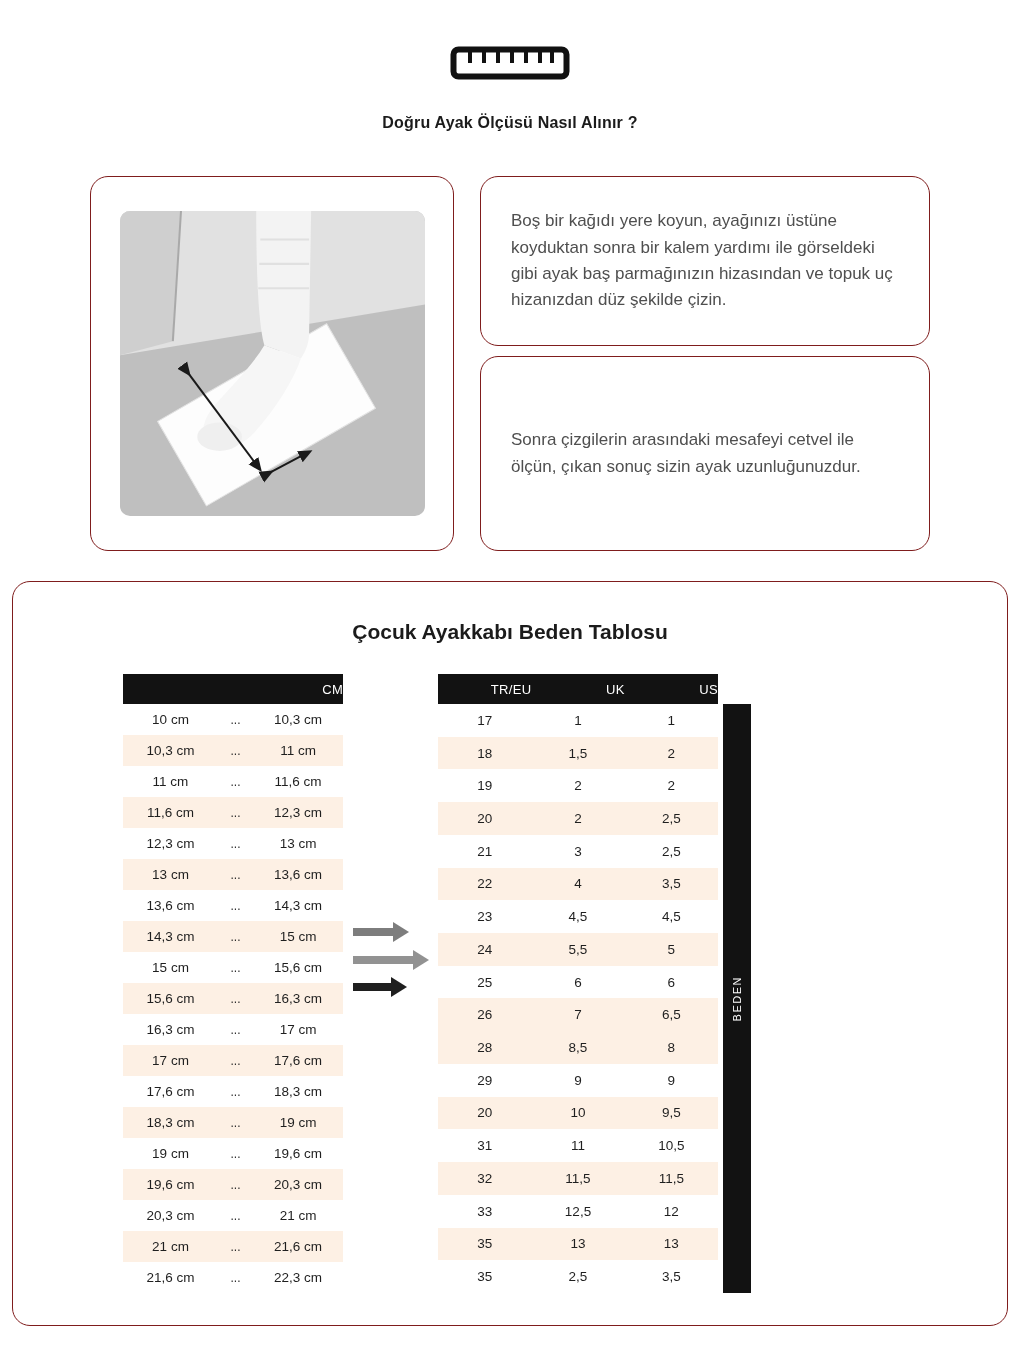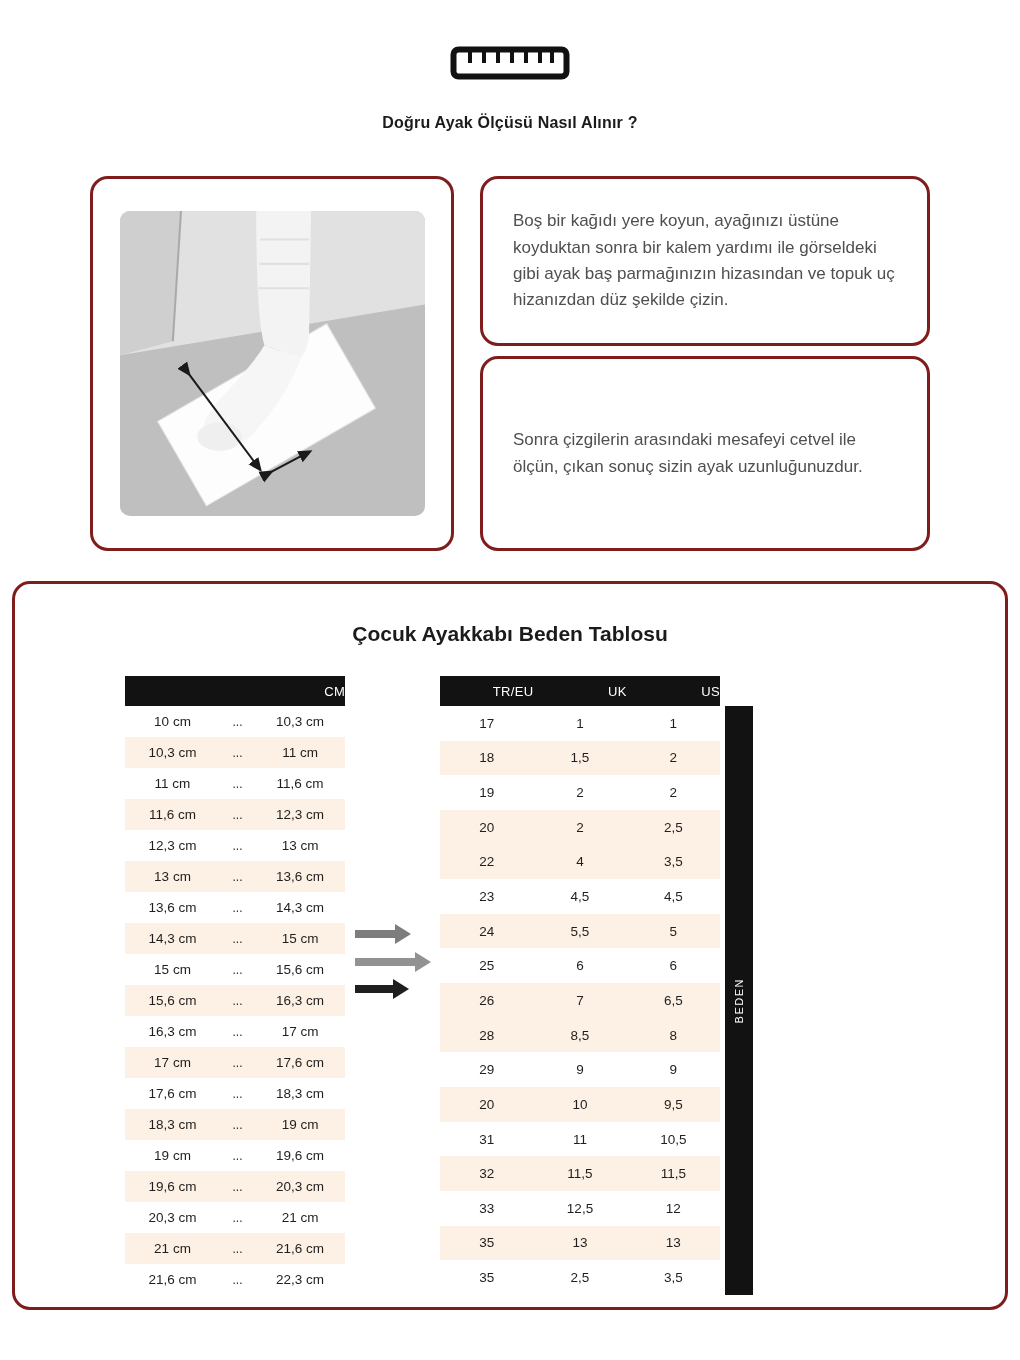--- a/index.html
+++ b/index.html
@@ -19,38 +19,38 @@
     font-size: 16px;
     font-weight: bold;
     color: #1b1b1b;
     margin-top: 34px;
     letter-spacing: .2px;
   }
 
   .top-grid { width: 840px; margin: 44px auto 0; display: flex; gap: 26px; }
 
   .card {
-    border: 3px solid #7f1d1d;
+    border: 1px solid #7f1d1d;
     border-radius: 18px;
     background: #ffffff;
   }
 
   .image-card {
     width: 364px; height: 375px;
     display: flex; align-items: center; justify-content: center;
     flex: 0 0 auto;
   }
   .image-card svg { border-radius: 10px; }
 
   .right-col { flex: 1; display: flex; flex-direction: column; gap: 10px; }
   .text-card { flex: 1; display: flex; align-items: center; padding: 22px 30px; }
   .text-card p { font-size: 17px; color: #4f4f4f; line-height: 1.55; }
   .text-card.first { flex: 0 0 170px; }
 
-  .table-card { width: 996px; margin: 30px auto 30px; padding-bottom: 12px; }
+  .table-card { width: 996px; margin: 30px auto 30px; padding-bottom: 32px; }
   .table-title {
     text-align: center; font-size: 21px; font-weight: bold;
     color: #1b1b1b; margin-top: 38px;
   }
 
   .tables-row { display: flex; margin-top: 30px; padding-left: 110px; }
 
   table { border-collapse: collapse; table-layout: fixed; }
   .cm-table  { width: 220px; }
   .size-table { width: 280px; }
@@ -308,20 +308,25 @@
             <tr>
               <td>19</td>
               <td>2</td>
               <td>2</td>
             </tr>
             <tr class="alt">
               <td>20</td>
               <td>2</td>
               <td>2,5</td>
             </tr>
+            <tr>
+              <td>21</td>
+              <td>3</td>
+              <td>2,5</td>
+            </tr>
             <tr class="alt">
               <td>22</td>
               <td>4</td>
               <td>3,5</td>
             </tr>
             <tr>
               <td>23</td>
               <td>4,5</td>
               <td>4,5</td>
             </tr>

